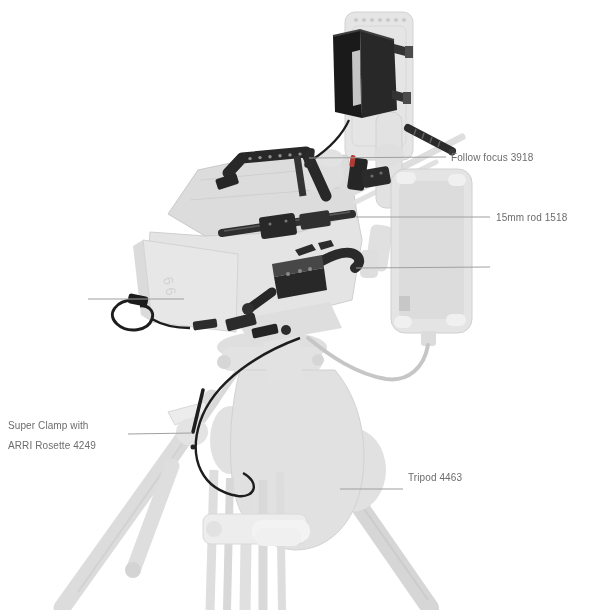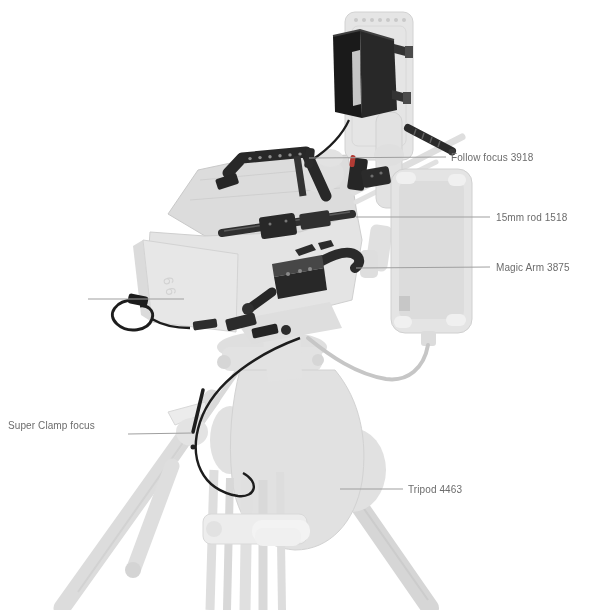--- a/index.html
+++ b/index.html
@@ -184,19 +184,19 @@
     <line class="leader" x1="356" y1="217" x2="490" y2="217"></line>
     <line class="leader" x1="356" y1="268" x2="490" y2="267"></line>
     <line class="leader" x1="88" y1="299" x2="184" y2="299"></line>
     <line class="leader" x1="128" y1="434" x2="192" y2="433"></line>
     <line class="leader" x1="340" y1="489" x2="403" y2="489"></line>
   </g>
 </svg>
 
 <div class="label" style="left:451px;top:148px">Follow focus 3918</div>
 <div class="label" style="left:496px;top:208px">15mm rod 1518</div>
-<div class="label" style="left:496px;top:258px">Magic Arm 3875</div>
 <div class="label two-line" style="left:8px;top:416px;width:130px">
-  <div>Super Clamp focus</div>
+  <div>Super Clamp with</div>
+  <div>ARRI Rosette 4249</div>
 </div>
-<div class="label" style="left:408px;top:480px">Tripod 4463</div>
+<div class="label" style="left:408px;top:468px">Tripod 4463</div>
 
 </div>
 
 </body></html>

